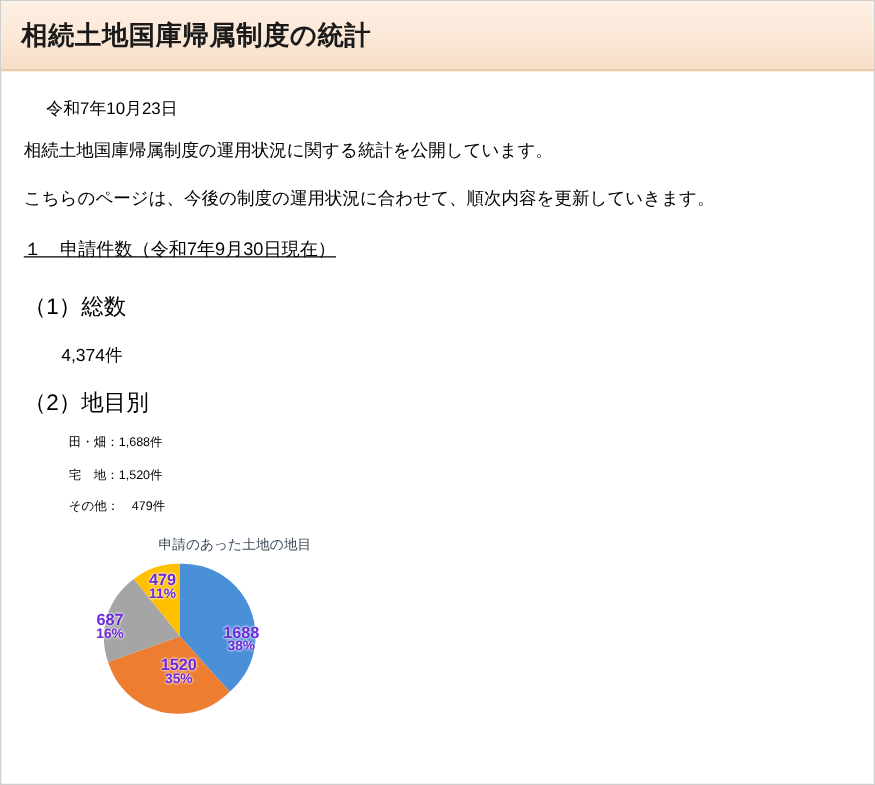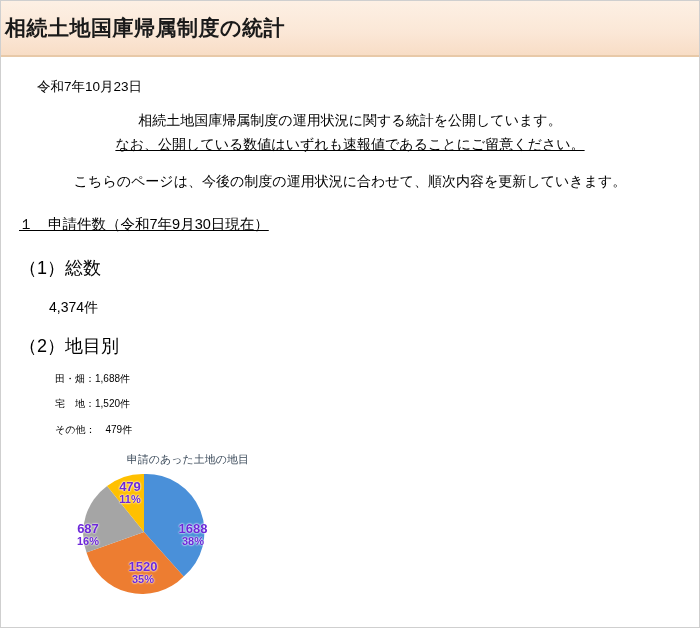--- a/index.html
+++ b/index.html
@@ -20,21 +20,21 @@
     height: 628px;
     box-sizing: border-box;
     border: 1px solid #cfcfcf;
   }
   .title-bar {
     height: 56px;
     background: linear-gradient(to bottom, #fdf0e4 0%, #fbe7d6 60%, #f8ddc6 100%);
     border-bottom: 2px solid #e8c9a8;
     display: flex;
     align-items: center;
-    padding-left: 4px;
+    padding-left: 16px;
     box-sizing: border-box;
   }
   .title-bar h1 {
     margin: 0;
     font-size: 21px;
     font-weight: bold;
     letter-spacing: 0.5px;
     color: #1a1a1a;
   }
   .content {
@@ -42,21 +42,20 @@
     font-size: 14px;
     line-height: 1.55;
   }
   .date-line {
     margin: 4px 0 12px 18px;
     font-size: 13.5px;
   }
   .para {
     margin: 0 0 2px 0;
     font-size: 14px;
-    text-align: center;
   }
   .para.underlined {
     text-decoration: underline;
   }
   .spacer-12 { height: 14px; }
   .spacer-16 { height: 18px; }
   .section-heading {
     margin: 0 0 10px 0;
     font-size: 14.5px;
     text-decoration: underline;
@@ -115,21 +114,20 @@
 
   <div class="title-bar">
     <h1>相続土地国庫帰属制度の統計</h1>
   </div>
 
   <div class="content">
 
     <div class="date-line">令和7年10月23日</div>
 
     <p class="para">相続土地国庫帰属制度の運用状況に関する統計を公開しています。</p>
-    <p class="para underlined">なお、公開している数値はいずれも速報値であることにご留意ください。</p>
 
     <div class="spacer-12"></div>
 
     <p class="para">こちらのページは、今後の制度の運用状況に合わせて、順次内容を更新していきます。</p>
 
     <div class="spacer-16"></div>
 
     <div><span class="section-heading">１　申請件数（令和7年9月30日現在）</span></div>
 
     <p class="sub-heading">（1）総数</p>
@@ -153,26 +151,26 @@
           <path d="M100,62 L42.5,82.6 A58,58 0 0,1 63.1,16.1 Z" fill="#a5a5a5"></path>
 
           <path d="M100,62 L63.1,16.1 A58,58 0 0,1 100,4 Z" fill="#ffc000"></path>
         </svg>
 
         <div class="slice-label" style="left: 122px; top: 52px; width: 54px;">
           <span>1688</span>
           <span class="pct">38%</span>
         </div>
 
-        <div class="slice-label" style="left: 72px; top: 78px; width: 54px; margin-top: 12px;">
+        <div class="slice-label" style="left: 72px; top: 78px; width: 54px;">
           <span>1520</span>
           <span class="pct">35%</span>
         </div>
 
-        <div class="slice-label" style="left: 20px; top: 52px; width: 48px;">
+        <div class="slice-label" style="left: 20px; top: 42px; width: 48px;">
           <span>687</span>
           <span class="pct">16%</span>
         </div>
 
         <div class="slice-label" style="left: 62px; top: 10px; width: 48px;">
           <span>479</span>
           <span class="pct">11%</span>
         </div>
       </div>
 

